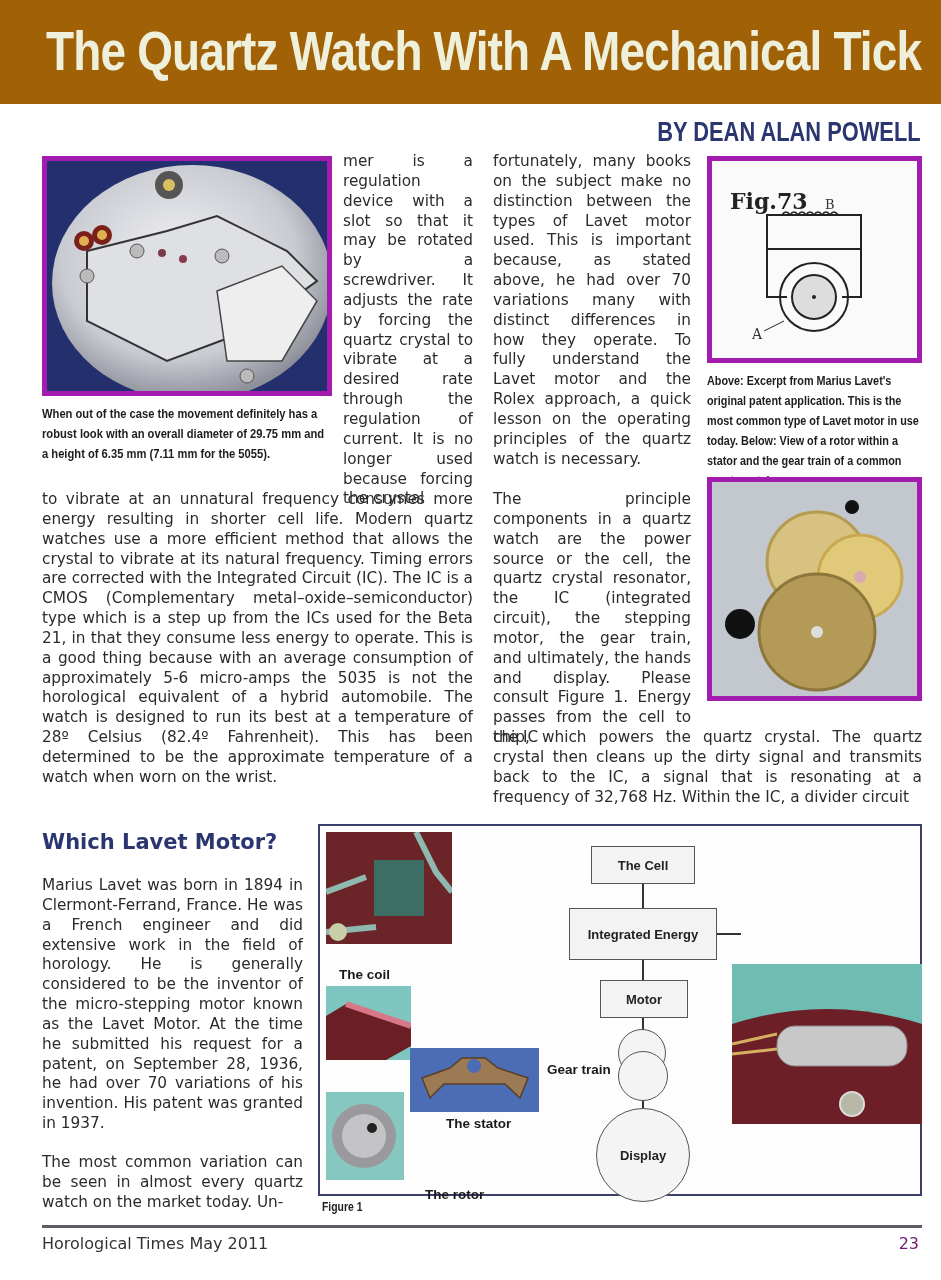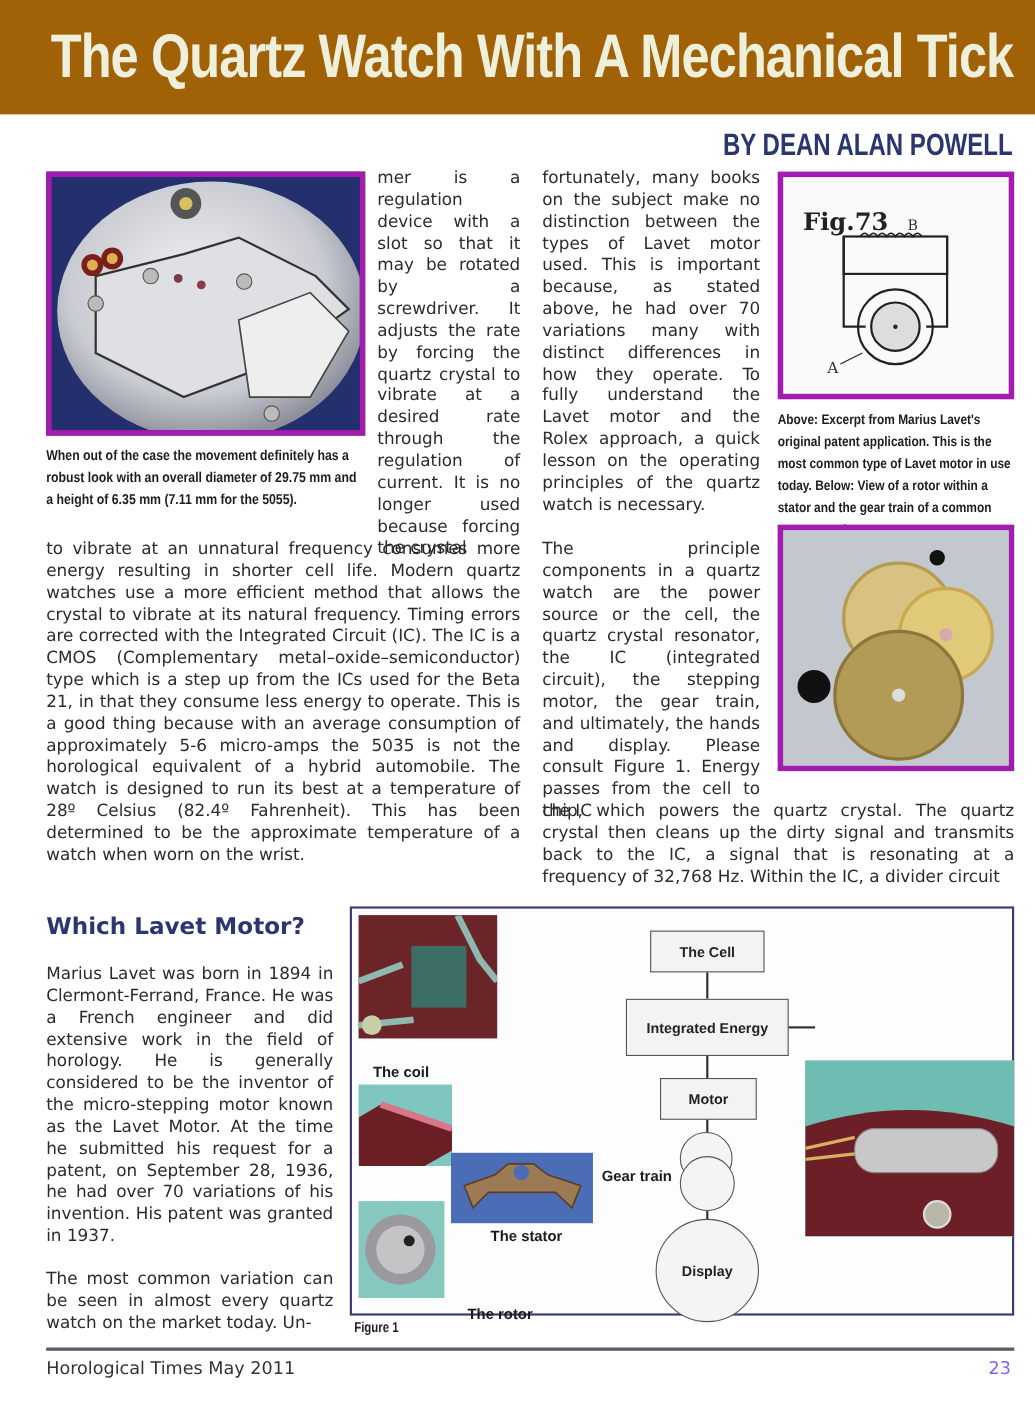--- a/index.html
+++ b/index.html
@@ -20,21 +20,21 @@
 
   .fig-frame { position: absolute; left: 318px; top: 824px; width: 604px; height: 372px; border: 2px solid #3a3f6e; background: #fdfdfd; }
   .fig-box { position: absolute; background: #f3f3f3; border: 1.5px solid #555; font-family: "Liberation Sans", sans-serif; font-weight: bold; font-size: 13px; color: #222; display: flex; align-items: center; justify-content: center; text-align: center; line-height: 17px; }
   .fig-line { position: absolute; background: #333; }
   .fig-circle { position: absolute; border: 1.5px solid #555; border-radius: 50%; background: #f4f4f4; display: flex; align-items: center; justify-content: center; font-family: "Liberation Sans", sans-serif; font-weight: bold; font-size: 13px; color: #222; }
   .fig-label { position: absolute; font-family: "Liberation Sans", sans-serif; font-weight: bold; font-size: 13.5px; color: #1a1a1a; white-space: nowrap; }
   .fig-caption { position: absolute; left: 322px; top: 1199px; font-family: "Liberation Sans", sans-serif; font-weight: bold; font-size: 13px; color: #222; transform: scaleX(0.8); transform-origin: left top; }
 
   .footer-rule { position: absolute; left: 42px; top: 1225px; width: 880px; height: 3px; background: #5a5d66; }
   .footer-left { position: absolute; left: 42px; top: 1234px; font-size: 16px; color: #333; }
-  .footer-right { position: absolute; right: 22px; top: 1234px; font-size: 16px; color: #8b5cf6; }
+  .footer-right { position: absolute; right: 22px; top: 1234px; font-size: 16px; color: #701a75; }
 </style>
 </head>
 <body>
 
 <div class="title-bar">
   <div class="title-text">The Quartz Watch With A Mechanical Tick</div>
 </div>
 <div class="byline">BY DEAN ALAN POWELL</div>
 
 <div class="photo" style="left:42px; top:156px; width:290px; height:240px; background:#23306d;">

